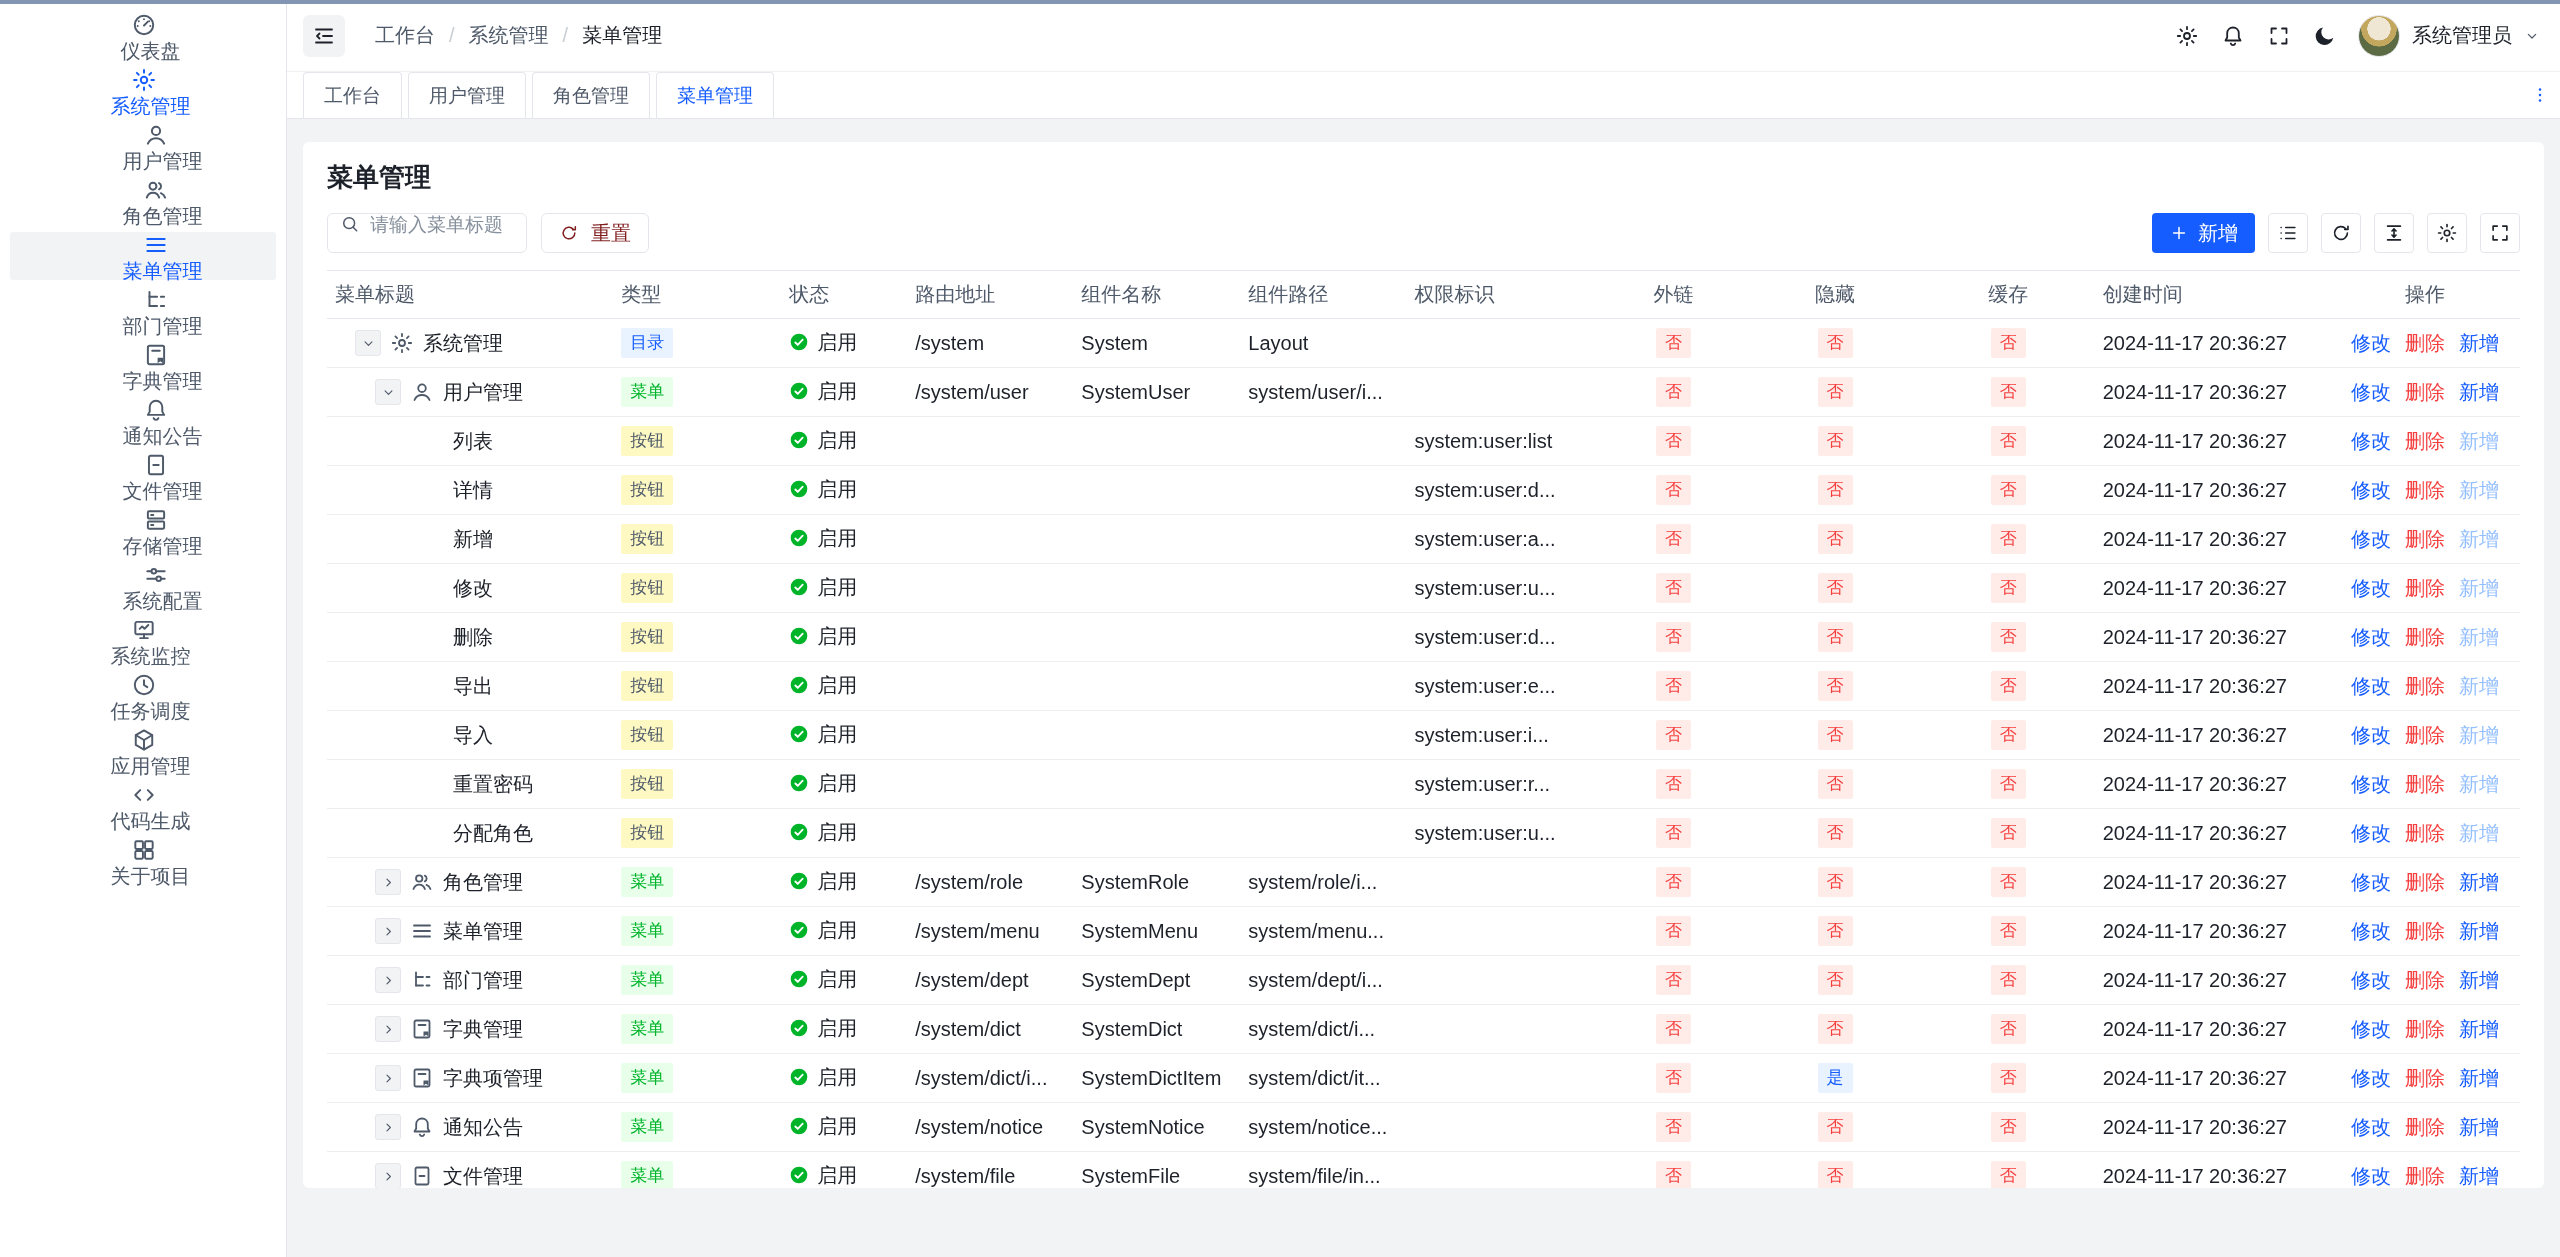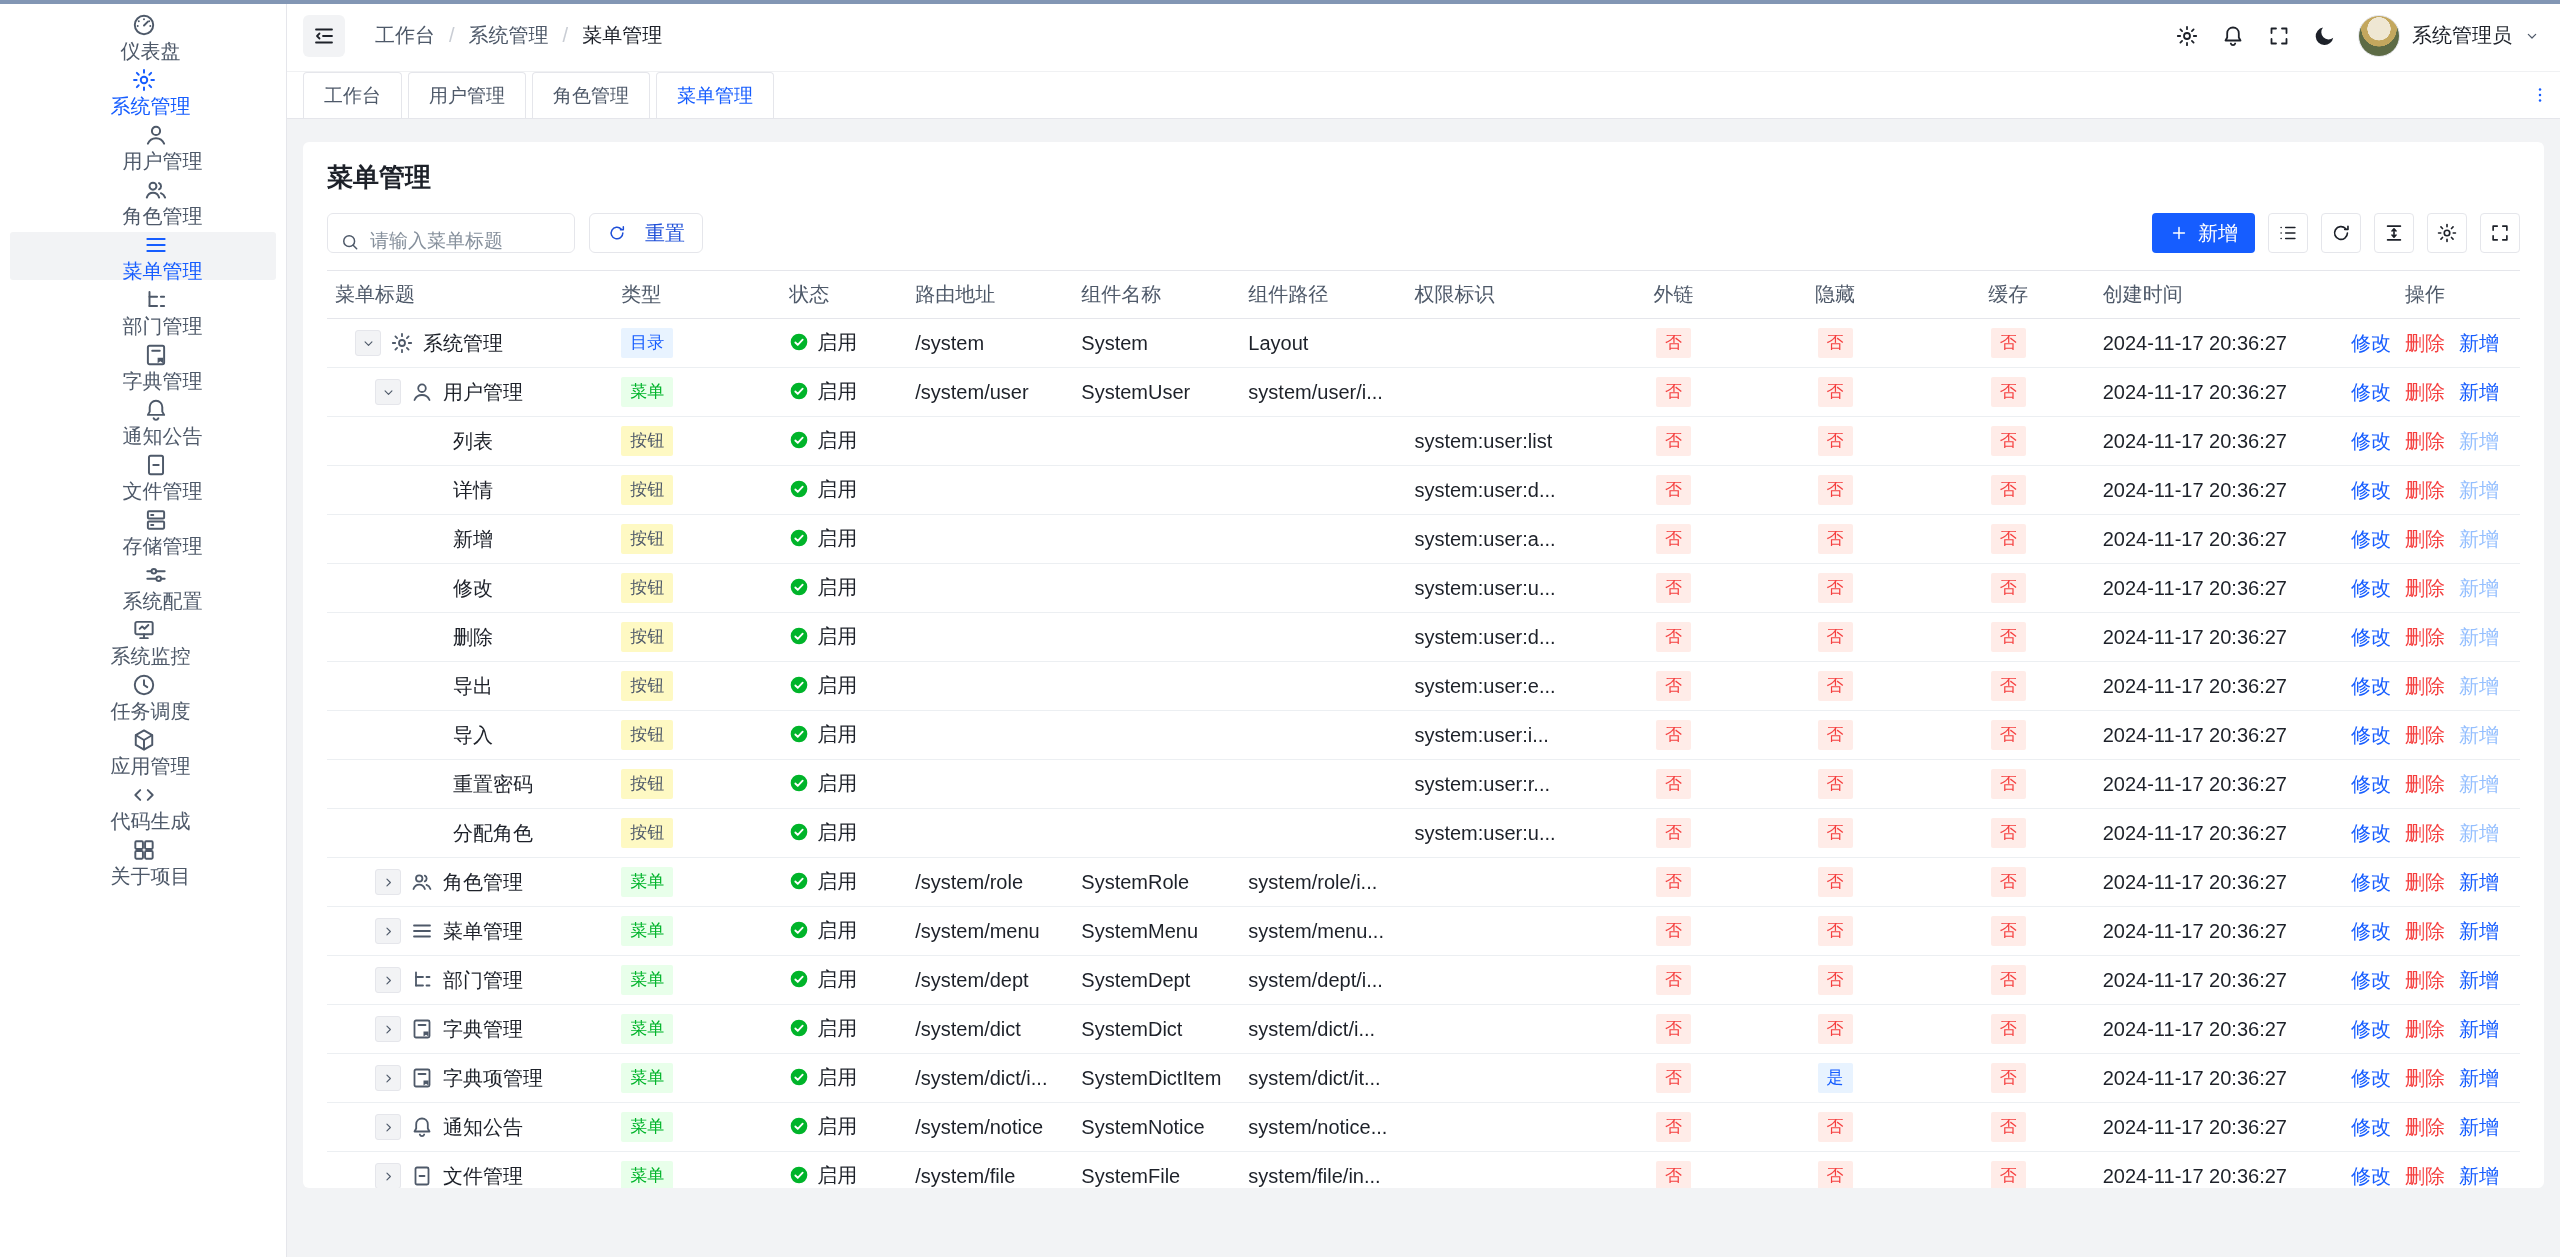--- a/index.html
+++ b/index.html
@@ -46,25 +46,25 @@
   .tab.active { color:#165dff; }
   .tab-spacer { flex:1; }
   .tab-more { width:40px; display:flex; align-items:center; justify-content:center; color:#165dff; cursor:pointer; }
   .tab-more .ic { width:20px; height:20px; }
 
   
   .main { flex:1; background:#f2f3f5; padding:23px 16px 0; display:flex; flex-direction:column; min-height:0; }
   .card { background:#fff; border-radius:6px; height:1046px; padding:0 24px; overflow:hidden; }
   .card-title { margin-top:16px; height:38px; line-height:38px; font-size:26px; font-weight:600; color:#1d2129; }
   .toolbar { margin-top:17px; height:40px; display:flex; align-items:center; }
-  .search-box { width:248px; height:40px; border:1px solid #e5e6eb; border-radius:6px; display:flex; align-items:flex-end; padding:0 12px; gap:10px; background:#fff; }
+  .search-box { width:200px; height:40px; border:1px solid #e5e6eb; border-radius:6px; display:flex; align-items:flex-start; padding:0 12px; gap:10px; background:#fff; }
   .search-box .ic { width:20px; height:20px; color:#4e5969; flex-shrink:0; }
   .search-box input { border:none; outline:none; width:100%; font-size:19px; font-family:inherit; color:#1d2129; background:transparent; }
   .search-box input::placeholder { color:#86909c; }
-  .btn-plain { margin-left:14px; height:40px; padding:0 17px; border:1px solid #e5e6eb; border-radius:6px; background:#fff; display:flex; align-items:center; gap:18px; font-size:20px; color:#1d4ed8; cursor:pointer; }
+  .btn-plain { margin-left:14px; height:40px; padding:0 17px; border:1px solid #e5e6eb; border-radius:6px; background:#fff; display:flex; align-items:center; gap:12px; font-size:20px; color:#7f1d1d; cursor:pointer; }
   .btn-plain .ic { width:20px; height:20px; }
   .tb-spacer { flex:1; }
   .btn-primary { height:40px; padding:0 17px; border:none; border-radius:4px; background:#165dff; color:#fff; display:flex; align-items:center; gap:9px; font-size:20px; cursor:pointer; }
   .btn-primary .ic { width:20px; height:20px; }
   .icon-btn { width:40px; height:40px; margin-left:13px; border:1px solid #e5e6eb; border-radius:4px; background:#fff; display:flex; align-items:center; justify-content:center; color:#1d2129; cursor:pointer; }
   .icon-btn .ic { width:22px; height:22px; }
 
   .table-wrap { margin-top:17px; height:918px; overflow:hidden; }
   table { width:100%; border-collapse:collapse; table-layout:fixed; }
   th { height:48px; font-weight:500; color:#4e5969; font-size:20px; text-align:left; padding:0 8px; border-top:1px solid #e5e6eb; border-bottom:1px solid #e5e6eb; white-space:nowrap; }

